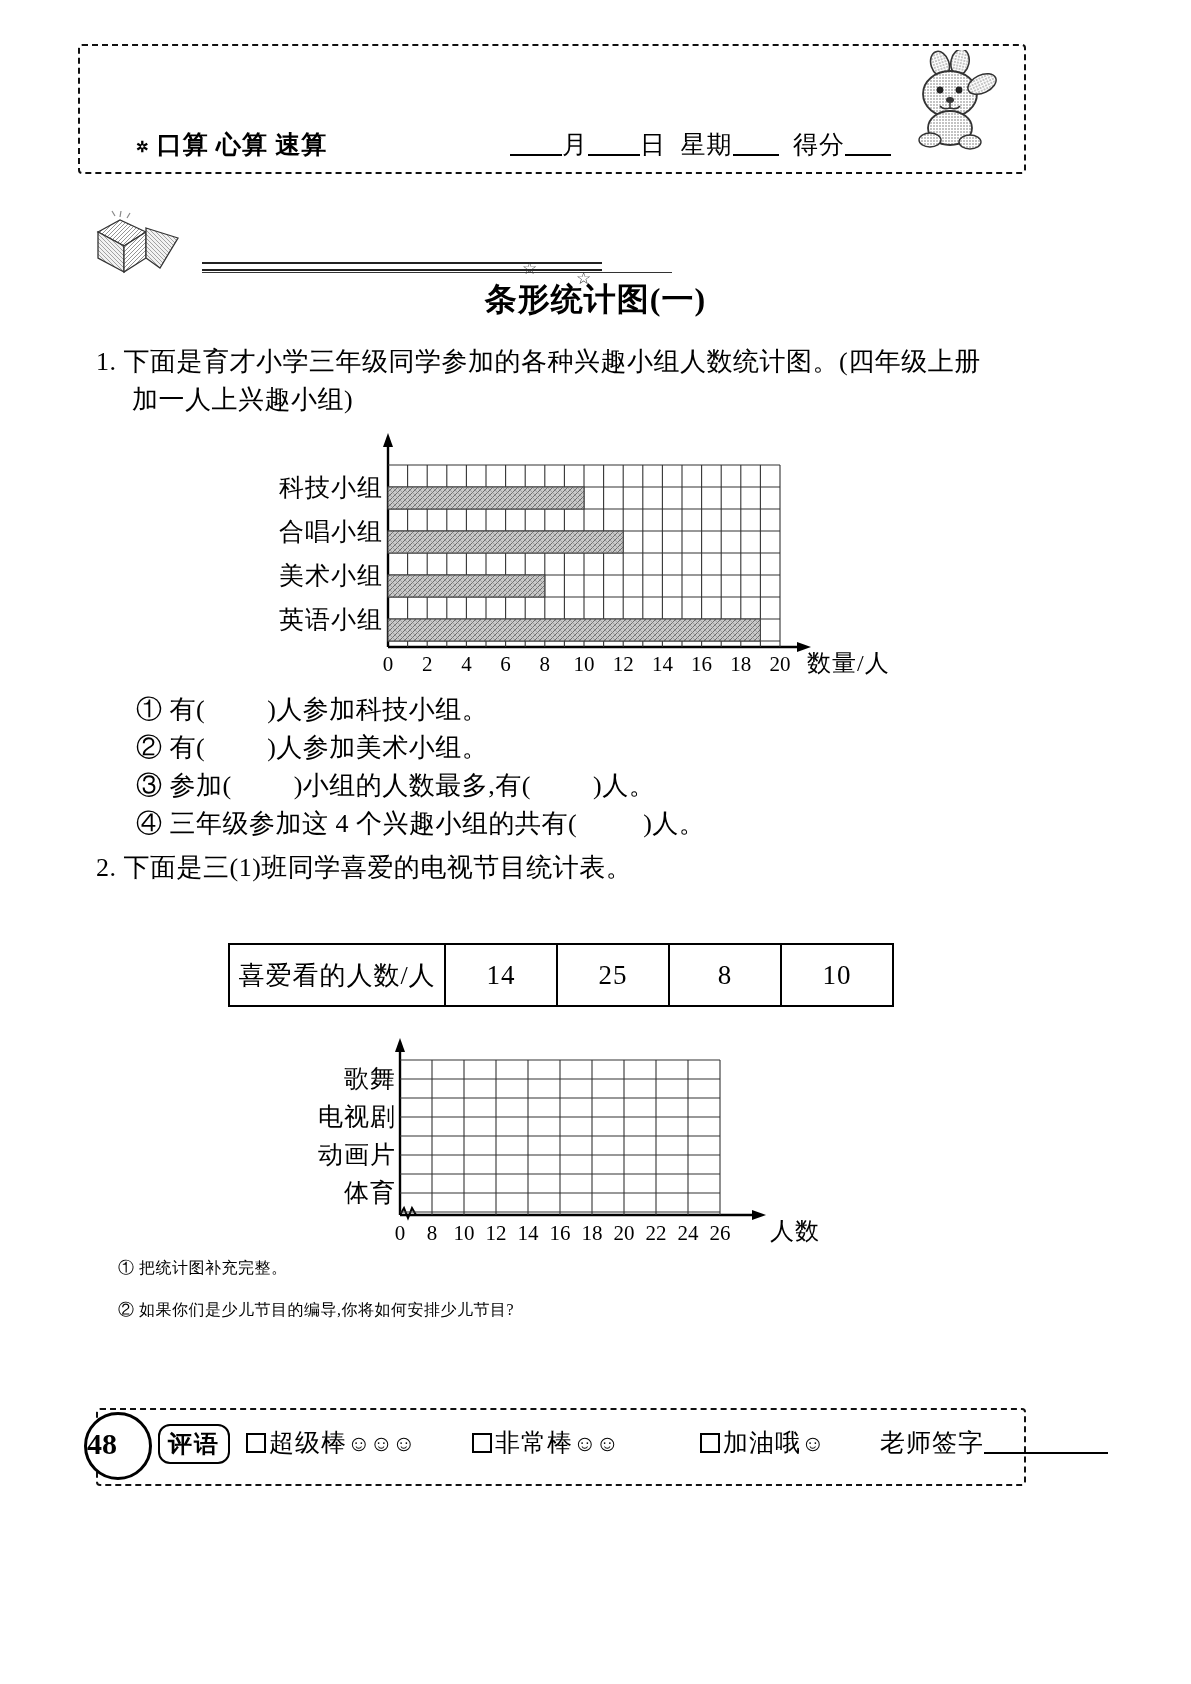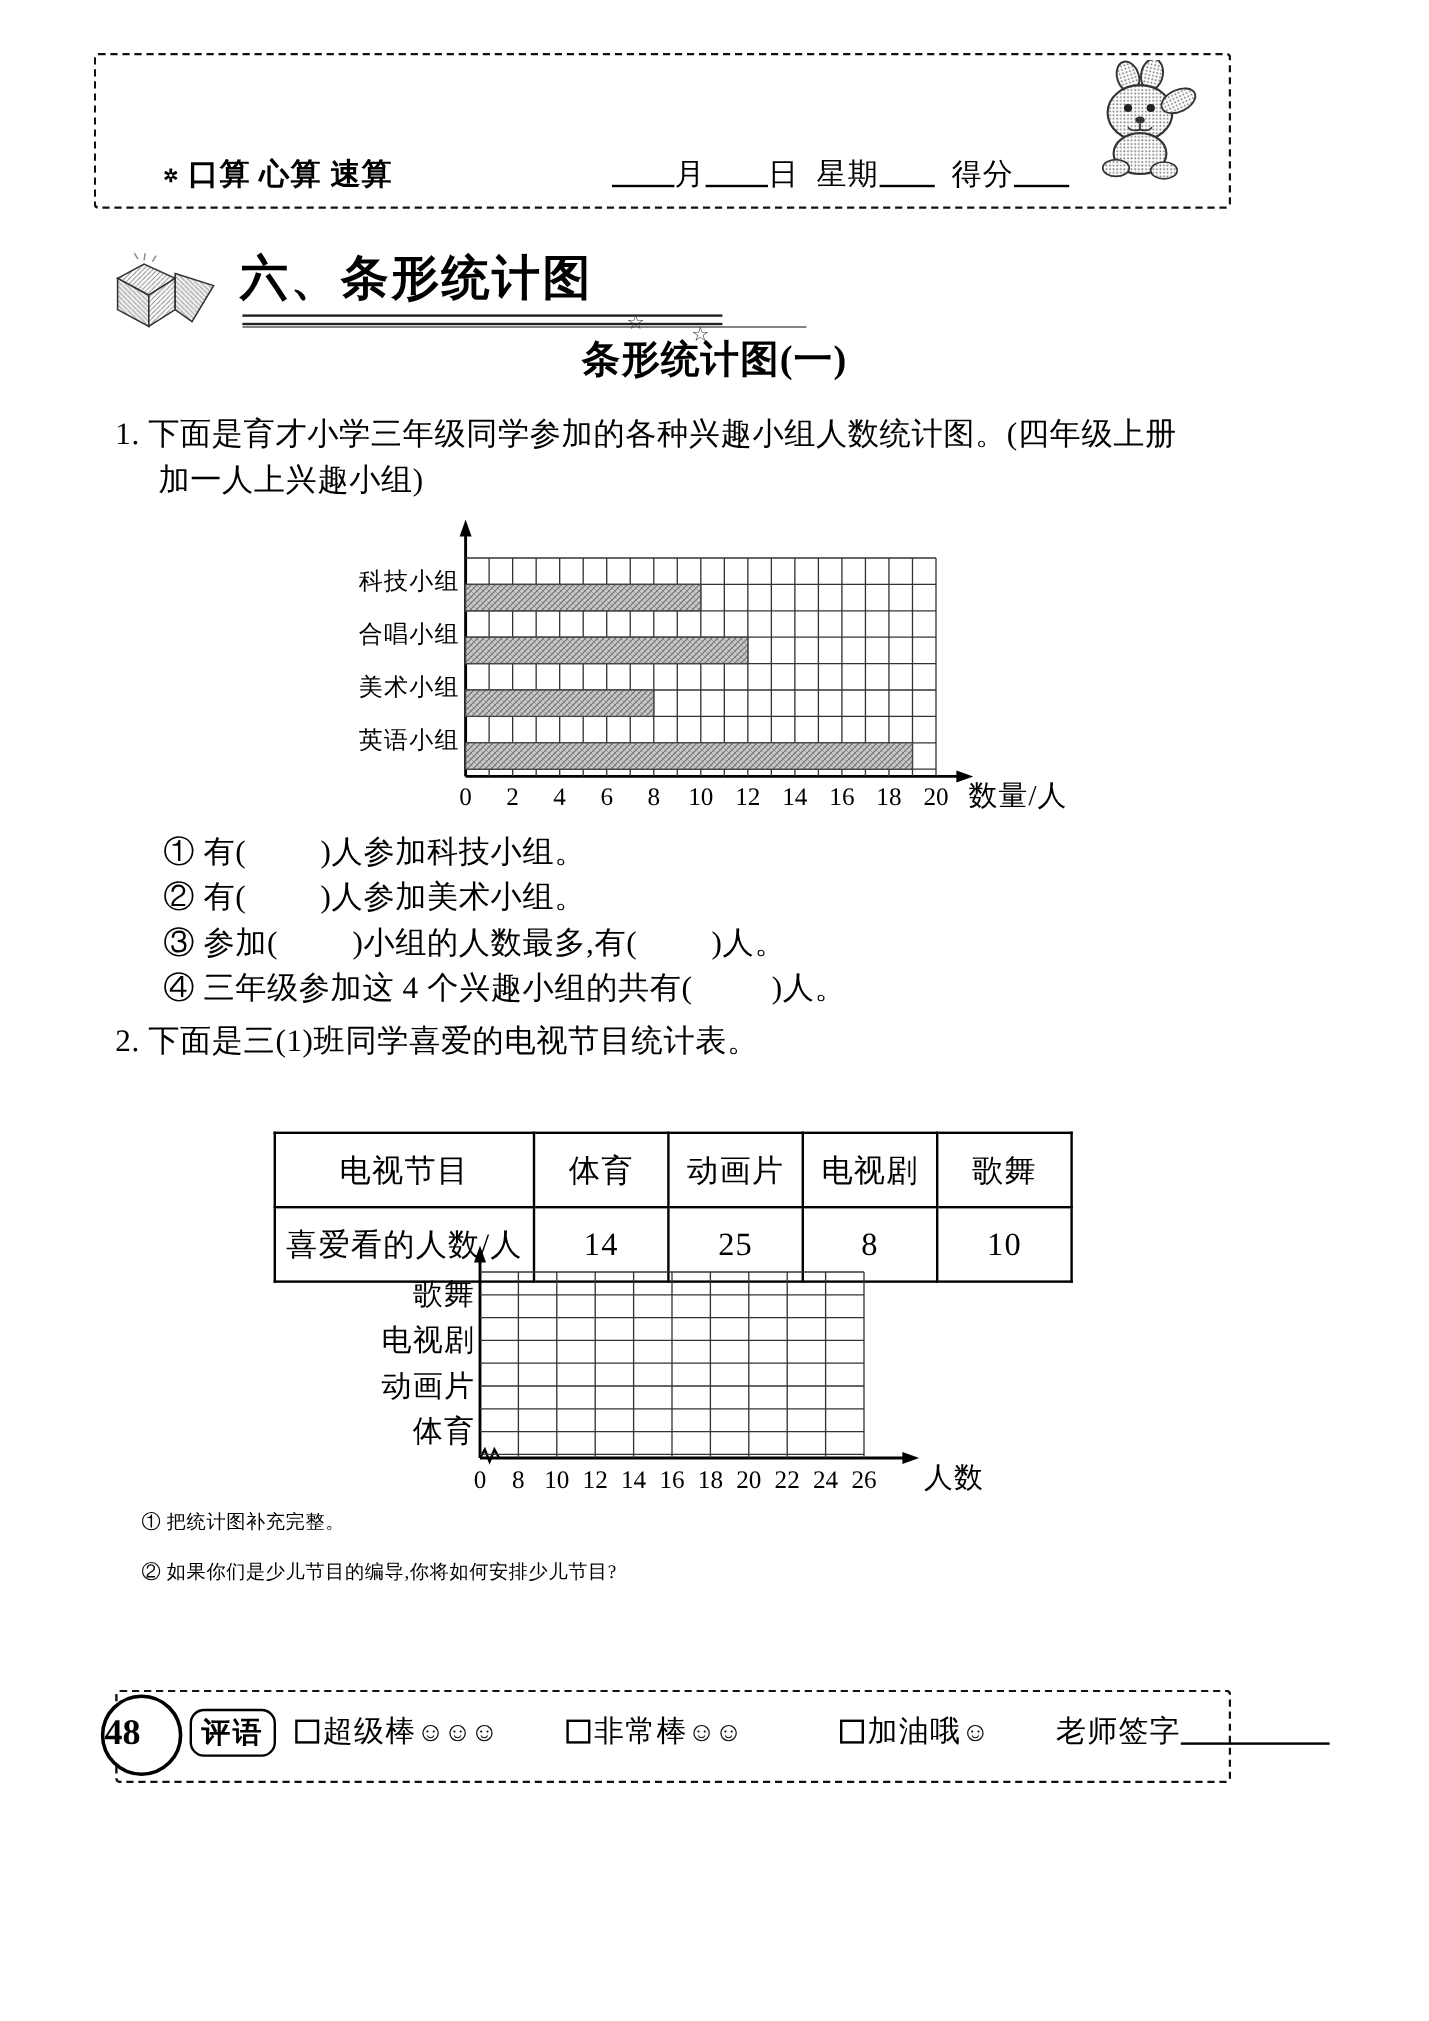--- a/index.html
+++ b/index.html
@@ -152,21 +152,21 @@
   .chart1 {
     position: absolute;
     left: 255px;
     top: 425px;
     width: 660px;
     height: 265px;
   }
   .c1-label {
     position: absolute;
     right: 1px;
-    font-size: 20px;
+    font-size: 25px;
     letter-spacing: 1px;
     white-space: nowrap;
     font-family: "Liberation Serif", serif;
   }
 
   .axis-name {
     position: absolute;
     font-size: 24px;
     letter-spacing: 1px;
     white-space: nowrap;
@@ -315,21 +315,20 @@
         <rect width="4" height="4" fill="#f2f2f2"></rect>
           <path d="M0 0 L4 4" stroke="#999" stroke-width="0.9"></path>
       </pattern>
     </defs>
     <polygon points="8,26 30,14 56,26 34,40" fill="url(#hatch1)" stroke="#333" stroke-width="1.3"></polygon>
     <polygon points="8,26 34,40 34,66 8,52" fill="url(#hatch2)" stroke="#333" stroke-width="1.3"></polygon>
     <polygon points="34,40 56,26 56,52 34,66" fill="url(#hatch1)" stroke="#333" stroke-width="1.3"></polygon>
     <polygon points="56,22 88,32 70,62 56,52" fill="url(#hatch2)" stroke="#333" stroke-width="1.3"></polygon>
     <path d="M30 11 L31 5 M37 12 L40 7 M25 10 L22 5" stroke="#888" stroke-width="1.2"></path>
   </svg>
-  <div class="chapter-title">六、条形统计图</div>
   <div class="chapter-rule"></div>
   <div class="chapter-rule2"></div>
   <span class="star-deco" style="left:432px; top:58px;">☆</span>
   <span class="star-deco" style="left:486px; top:68px;">☆</span>
 </div>
 
 <div class="subtitle">条形统计图(一)</div>
 
 <div class="q q1-l1">
   <span class="q-num">1.</span>
@@ -436,27 +435,20 @@
   <span>三年级参加这 4 个兴趣小组的共有(</span><span class="paren-gap wide"></span><span>)人。</span>
 </div>
 
 <div class="q q2-l1">
   <span class="q-num">2.</span>
   <span>下面是三(1)班同学喜爱的电视节目统计表。</span>
 </div>
 
 <table class="tbl">
   <tbody>
-      <tr>
-    <td class="c0">电视节目</td>
-    <td class="cx">体育</td>
-    <td class="cx">动画片</td>
-    <td class="cx">电视剧</td>
-    <td class="cx">歌舞</td>
-  </tr>
   <tr>
     <td class="c0">喜爱看的人数/人</td>
     <td class="cx num">14</td>
     <td class="cx num">25</td>
     <td class="cx num">8</td>
     <td class="cx num">10</td>
   </tr>
 </tbody>
   </table>
 

